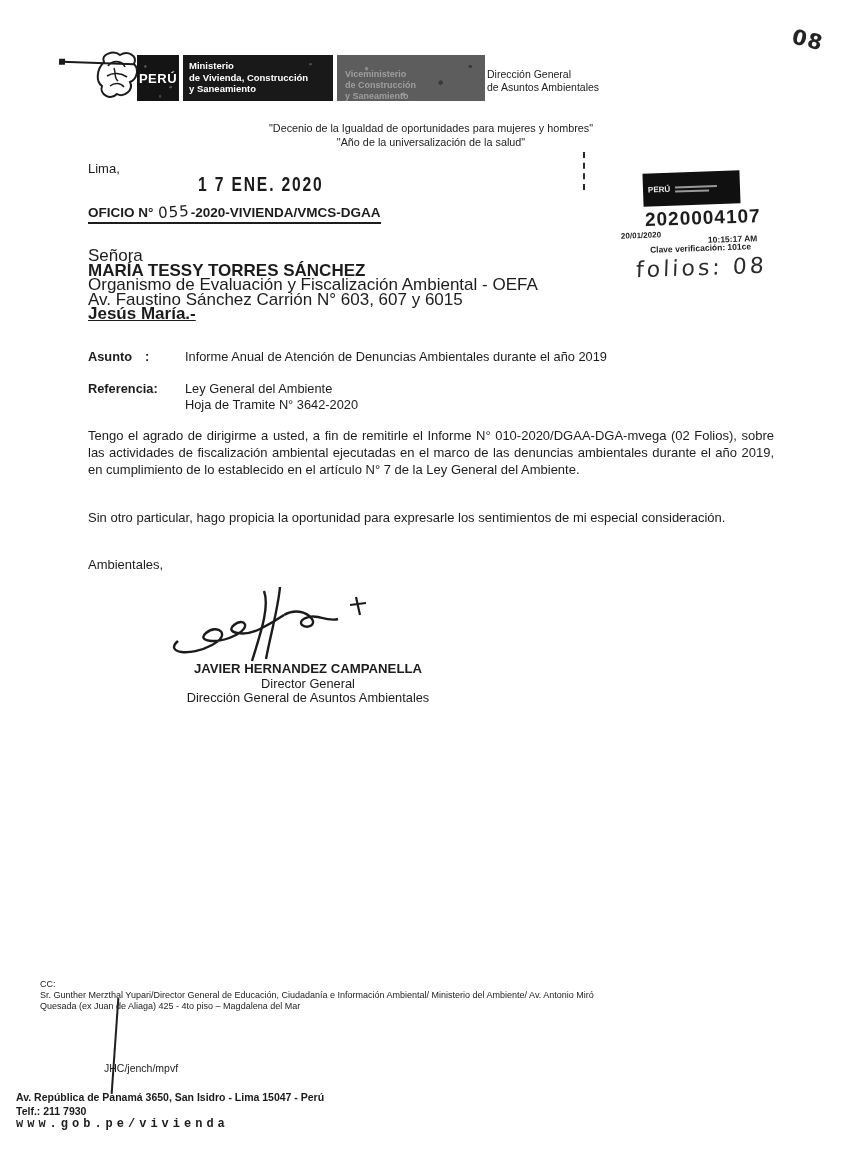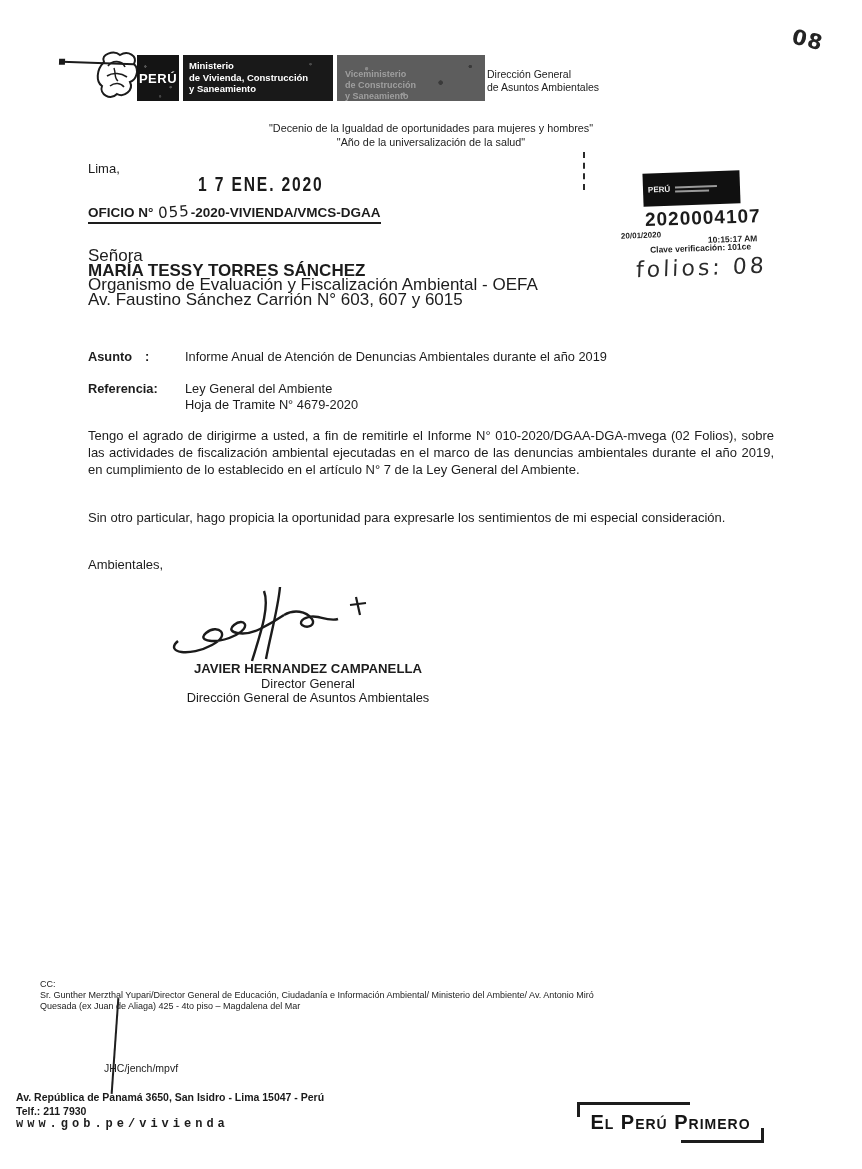--- a/index.html
+++ b/index.html
@@ -166,32 +166,33 @@
   <div class="abs reg-date">20/01/2020</div>
   <div class="abs reg-time">10:15:17 AM</div>
   <div class="abs reg-clave">Clave verificación: 101ce</div>
   <div class="abs hand folios-hand">folios: 08</div>
 
   <div class="abs recipient">
     <div>Señora</div>
     <div class="bold">MARÍA TESSY TORRES SÁNCHEZ</div>
     <div>Organismo de Evaluación y Fiscalización Ambiental - OEFA</div>
     <div>Av. Faustino Sánchez Carrión N° 603, 607 y 6015</div>
+    <div class="ul">Jesús María.-</div>
   </div>
 
   <div class="abs asunto-row">
     <span class="lab label-col">Asunto</span>
     <span class="col">:</span>
     <span class="txt">Informe Anual de Atención de Denuncias Ambientales durante el año 2019</span>
   </div>
   <div class="abs ref-row">
     <span class="lab label-col">Referencia:</span>
     <span class="txt">
       <div>Ley General del Ambiente</div>
-      <div>Hoja de Tramite N° 4679-2020</div>
+      <div>Hoja de Tramite N° 3642-2020</div>
     </span>
   </div>
 
   <div class="abs body-par par1">Tengo el agrado de dirigirme a usted, a fin de remitirle el Informe N° 010-2020/DGAA-DGA-mvega (02 Folios), sobre las actividades de fiscalización ambiental ejecutadas en el marco de las denuncias ambientales durante el año 2019, en cumplimiento de lo establecido en el artículo N° 7 de la Ley General del Ambiente.</div>
   <div class="abs body-par par2">Sin otro particular, hago propicia la oportunidad para expresarle los sentimientos de mi especial consideración.</div>
   <div class="abs closing">Ambientales,</div>
 
   <div class="abs sig-svg">
     <svg width="230" height="82" viewBox="0 0 230 82">
       <path d="M18 58 C4 70, 30 74, 52 62 C72 52, 58 40, 46 50 C36 58, 56 62, 76 52 C92 44, 84 34, 74 42 C64 50, 84 54, 100 46 C112 40, 118 36, 124 32" stroke-width="2.4"></path>
@@ -211,17 +212,14 @@
     <div>CC:</div>
     <div>Sr. Gunther Merzthal Yupari/Director General de Educación, Ciudadanía e Información Ambiental/ Ministerio del Ambiente/ Av. Antonio Miró</div>
     <div>Quesada (ex Juan de Aliaga) 425 - 4to piso – Magdalena del Mar</div>
   </div>
   <div class="abs pen-stroke"></div>
   <div class="abs initials">JHC/jench/mpvf</div>
   <div class="abs addr1">Av. República de Panamá 3650, San Isidro - Lima 15047 - Perú</div>
   <div class="abs addr2">Telf.: 211 7930</div>
   <div class="abs web">www.gob.pe/vivienda</div>
 
-  <div class="abs slogan-box">
-    <span class="slogan-text">El Perú Primero</span>
-  </div>
 
 </div>
 
 </body></html>

